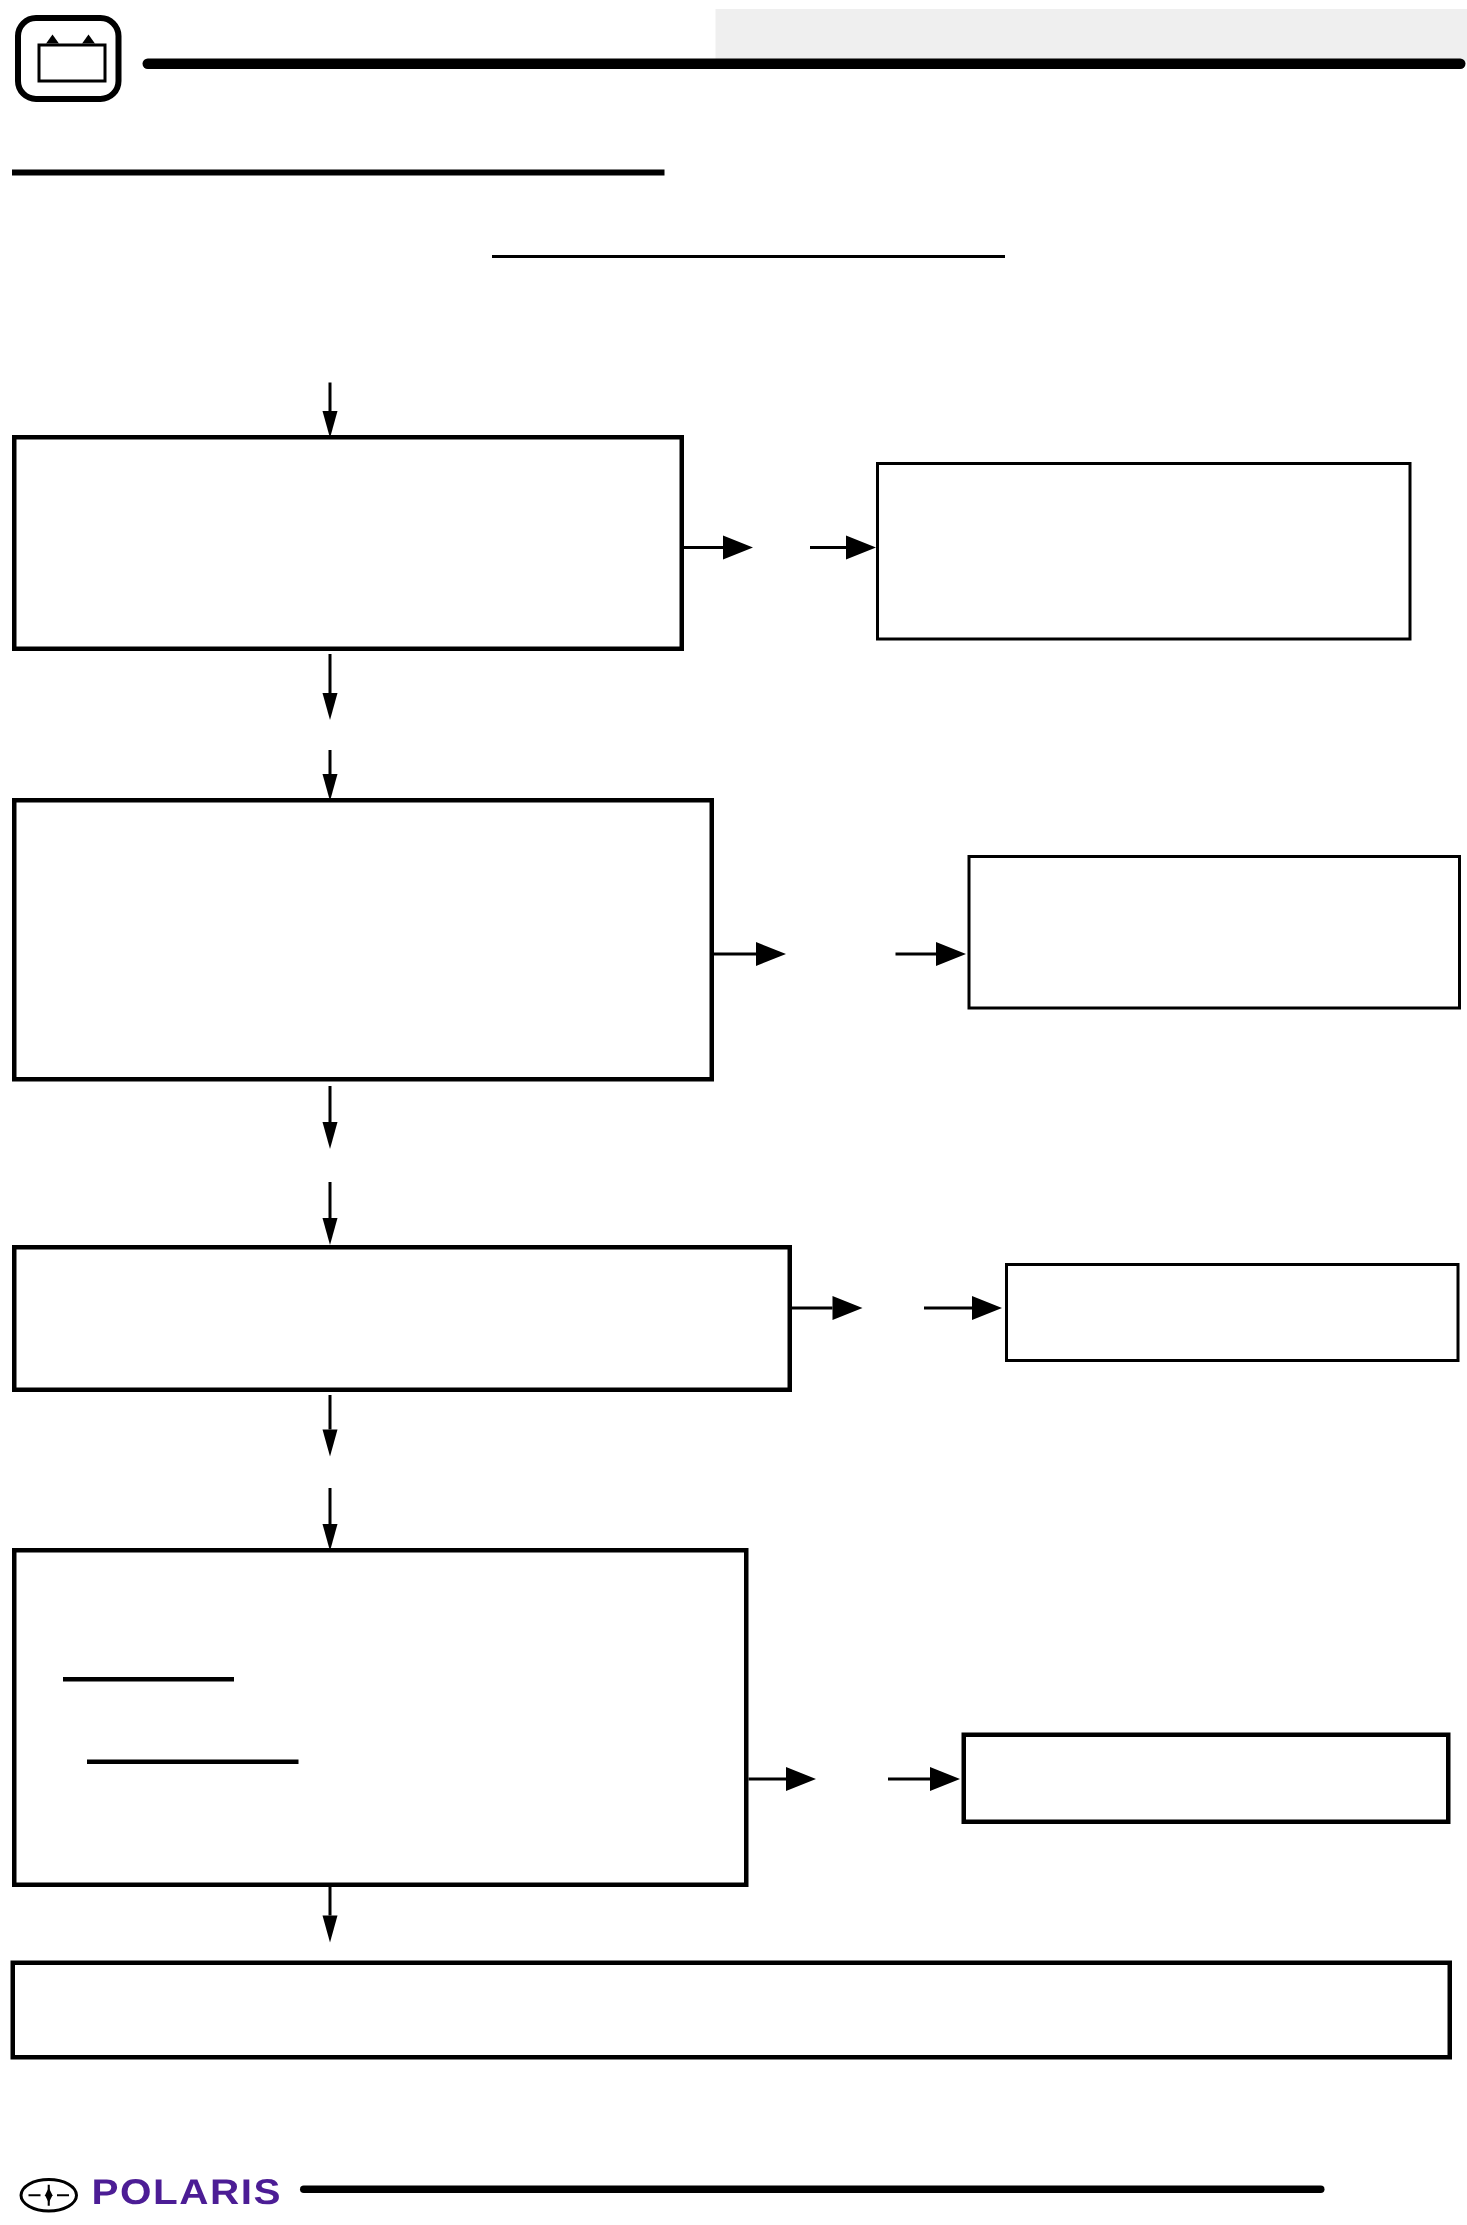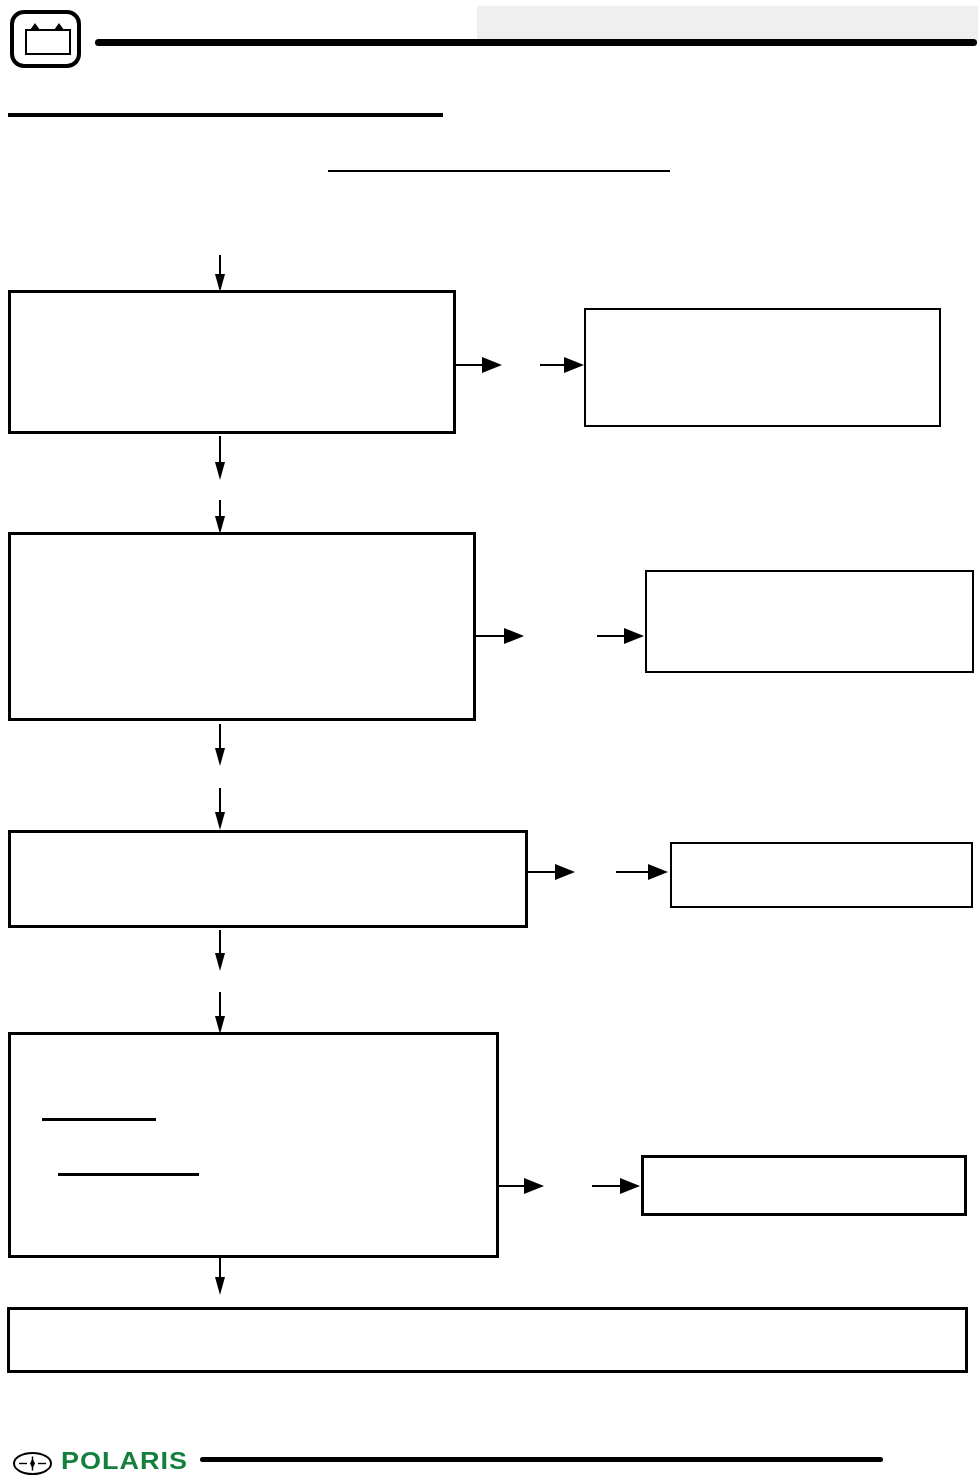--- a/index.html
+++ b/index.html
@@ -1,18 +1,18 @@
 <!DOCTYPE html>
 <html><head>
 <meta charset="utf-8">
 <style>
   html,body{margin:0;padding:0;background:#fff;}
   .page{
     position:relative;width:978px;height:1483px;background:#fff;overflow:hidden;
-    font-family:"Liberation Sans", sans-serif;color:#15803d;
+    font-family:"Liberation Sans", sans-serif;color:#4c1d95;
   }
   
   .box{position:absolute;background:#fff;border:3px solid #000;box-sizing:border-box;}
   .box.thin{border-width:2px;}
   
   .rule{position:absolute;background:#000;}
   
   .varrow{position:absolute;width:12px;display:flex;flex-direction:column;align-items:center;box-sizing:border-box;}
   .vshaft{width:2px;background:#000;flex:1 1 auto;}
   .vhead{width:0;height:0;border-left:5px solid transparent;border-right:5px solid transparent;border-top:18px solid #000;flex:0 0 auto;}

